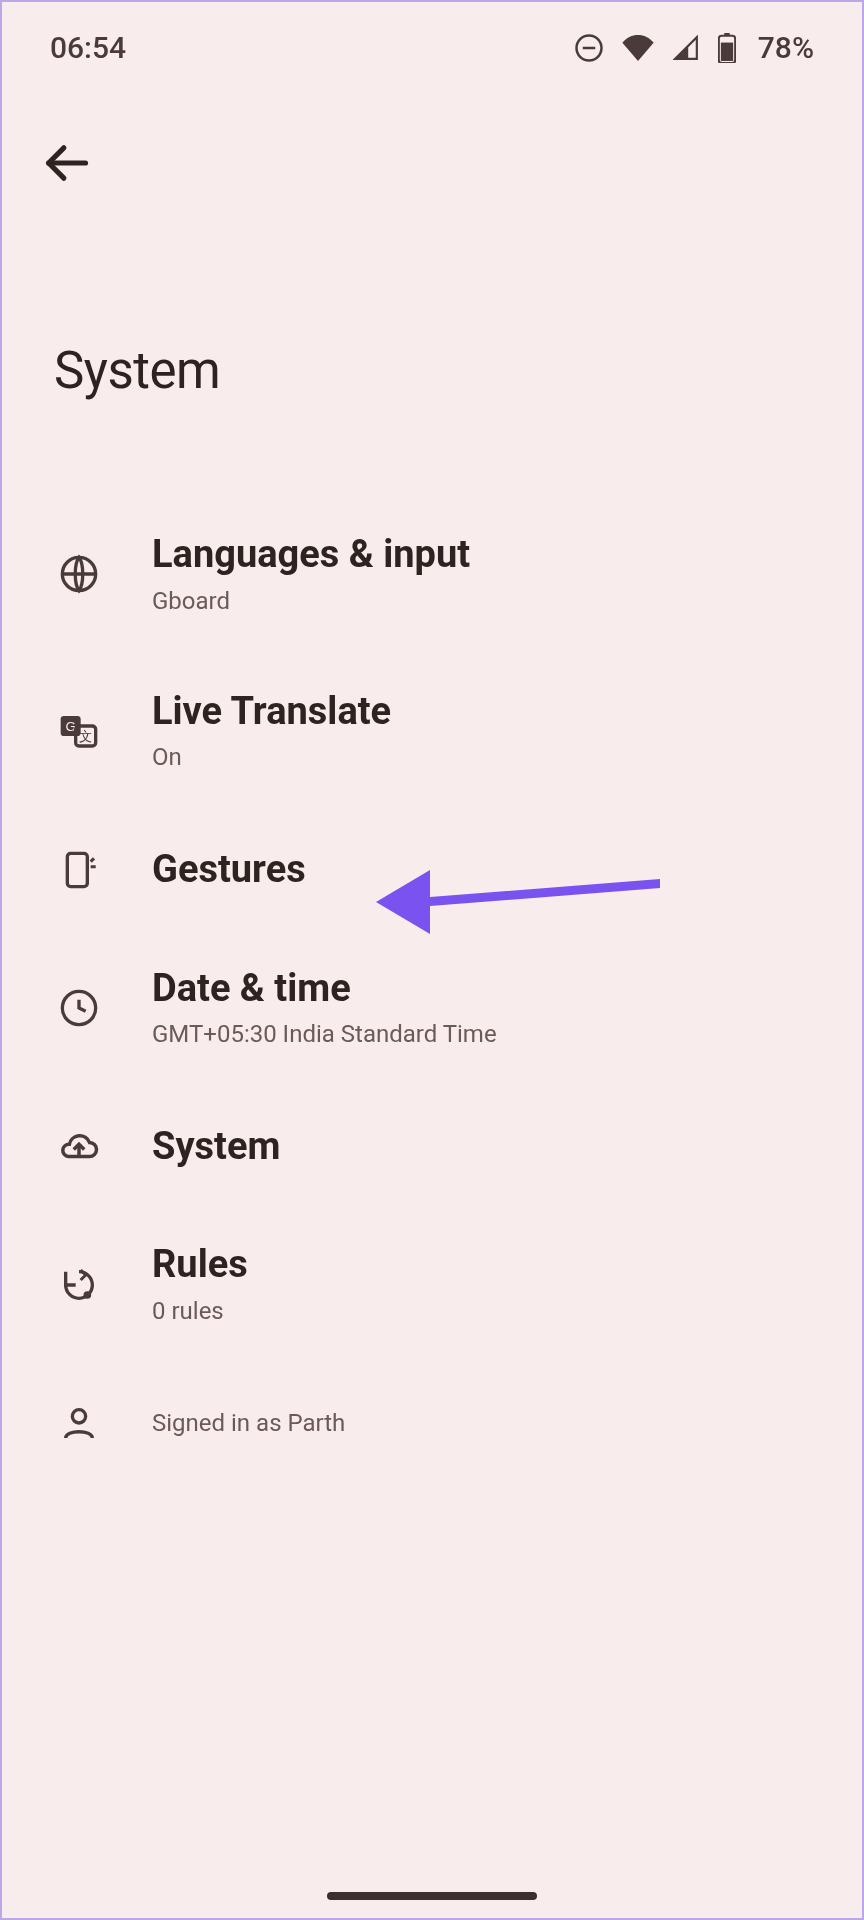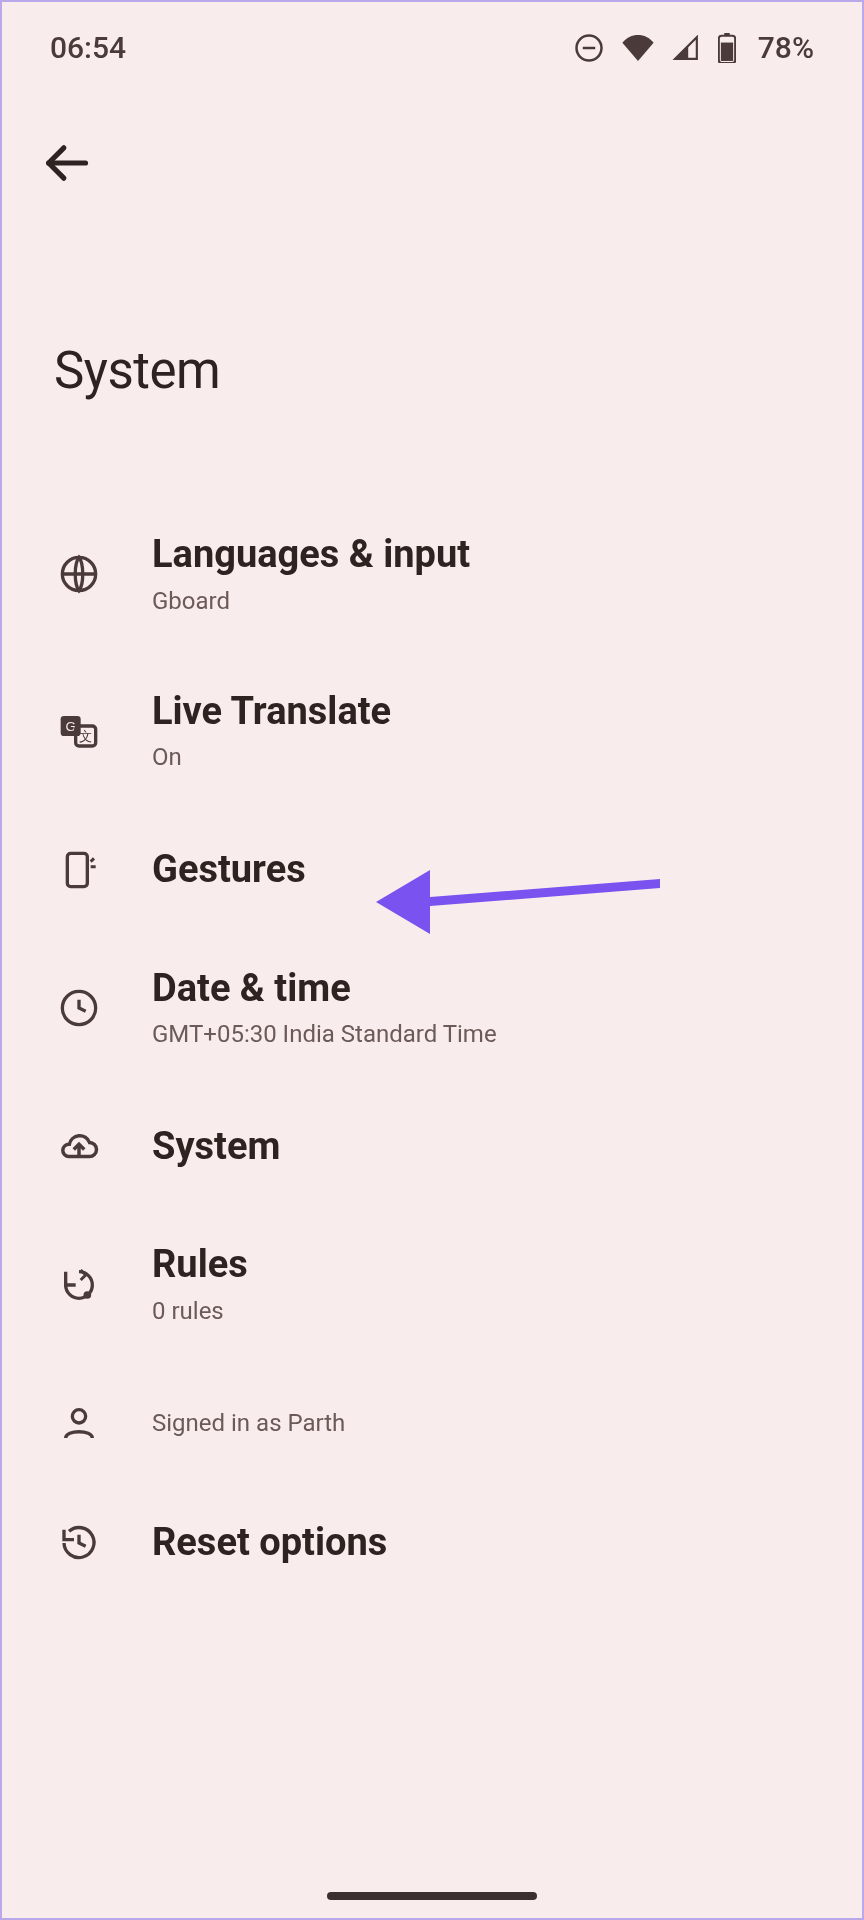--- a/index.html
+++ b/index.html
@@ -227,32 +227,20 @@
       <svg width="40" height="40" viewBox="0 0 24 24" fill="none" stroke="#4a3a39" stroke-width="2">
           <circle cx="12" cy="8" r="4"></circle>
           <path d="M4 21 C4 16 20 16 20 21"></path>
         </svg>
     </span>
     <div class="texts">
       <div class="subtitle">Signed in as Parth</div>
     </div>
   </div>
 
-  <div class="item">
-    <span class="icon-slot">
-      <svg width="40" height="40" viewBox="0 0 24 24" fill="none" stroke="#4a3a39" stroke-width="2">
-          <path d="M3 12 A9 9 0 1 0 6 5"></path>
-          <polyline points="3 4 3 10 9 10"></polyline>
-          <polyline points="12 7 12 12 16 14"></polyline>
-        </svg>
-    </span>
-    <div class="texts">
-      <div class="title">Reset options</div>
-    </div>
-  </div>
 
 </div>
 
 <div class="arrow-callout">
   <svg width="300" height="90" viewBox="0 0 300 90">
     <path d="M290 25 L60 43 L60 16 L6 48 L60 80 L60 52 L290 34 Z" fill="#7a52ef"></path>
   </svg>
 </div>
 
 <div class="nav-handle"></div>

